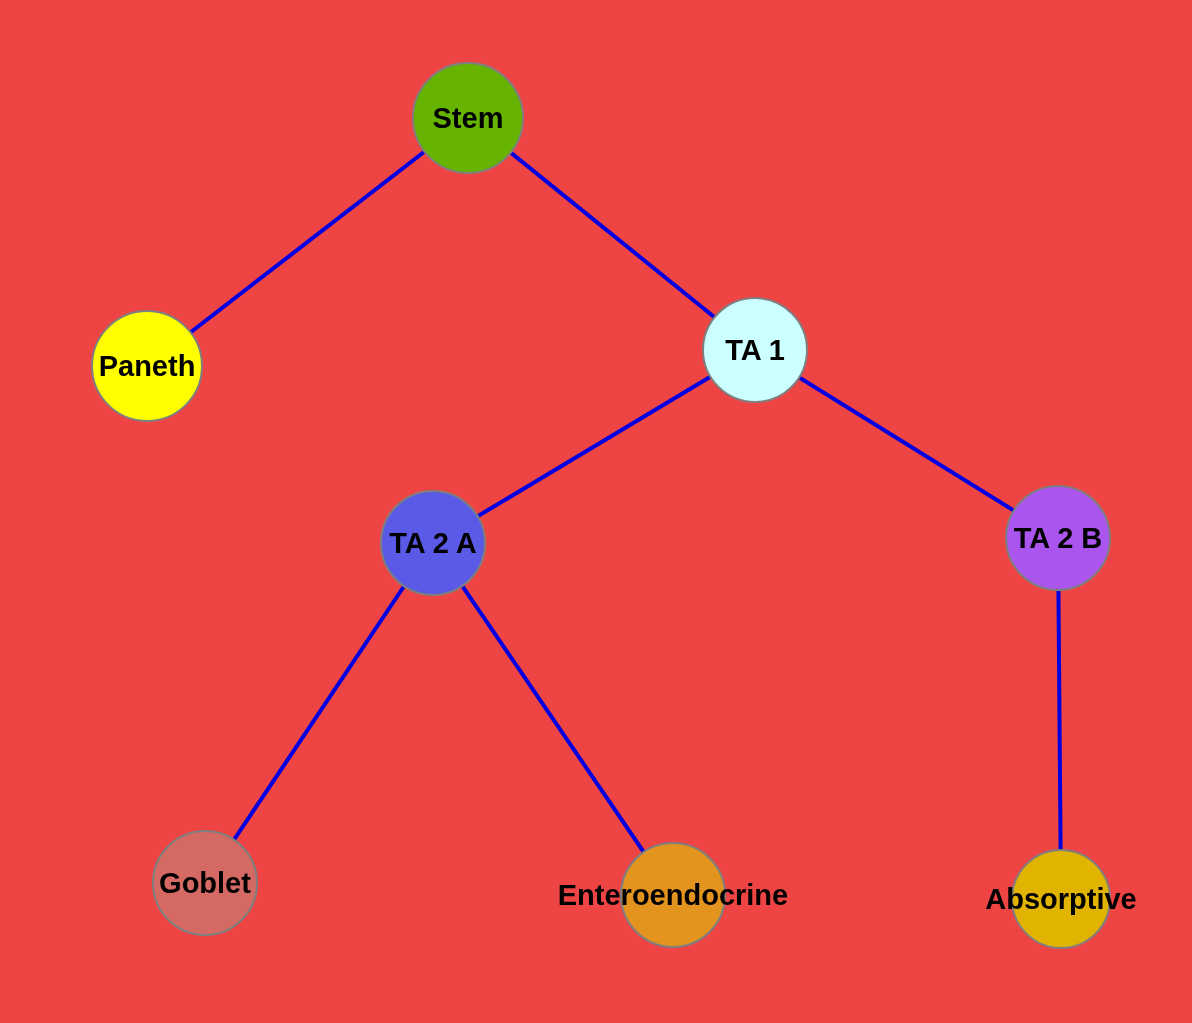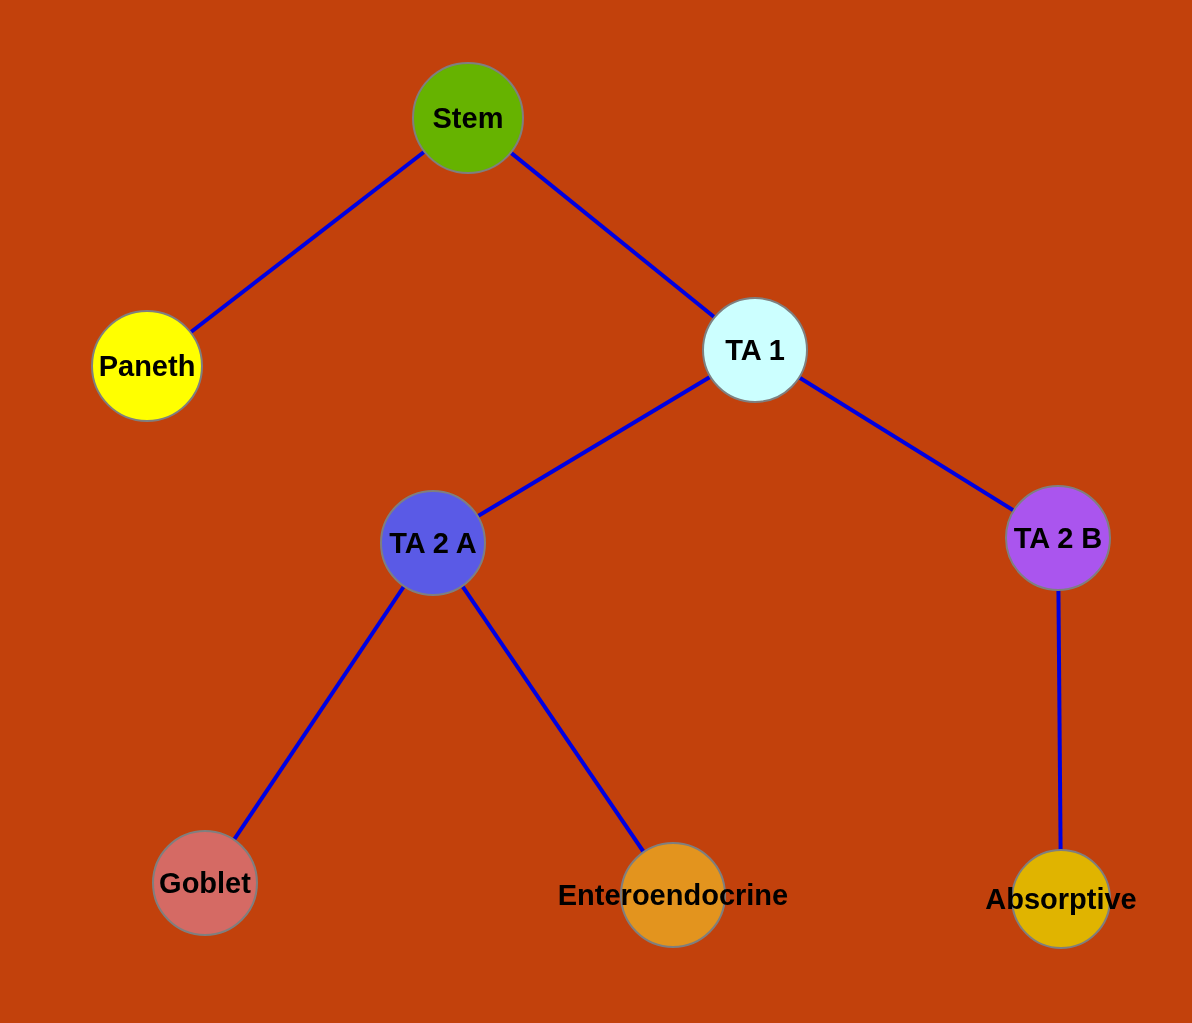--- a/index.html
+++ b/index.html
@@ -7,21 +7,21 @@
     padding: 0;
     background: #ffffff;
   }
   body {
     font-family: "Liberation Sans", sans-serif;
   }
   #canvas {
     position: relative;
     width: 1192px;
     height: 1023px;
-    background: #c2410c;
+    background: #ef4444;
     overflow: hidden;
   }
   svg { display: block; }
   .edge {
     stroke-width: 4;
     fill: none;
   }
   .node circle {
     stroke-width: 2;
     cursor: pointer;

